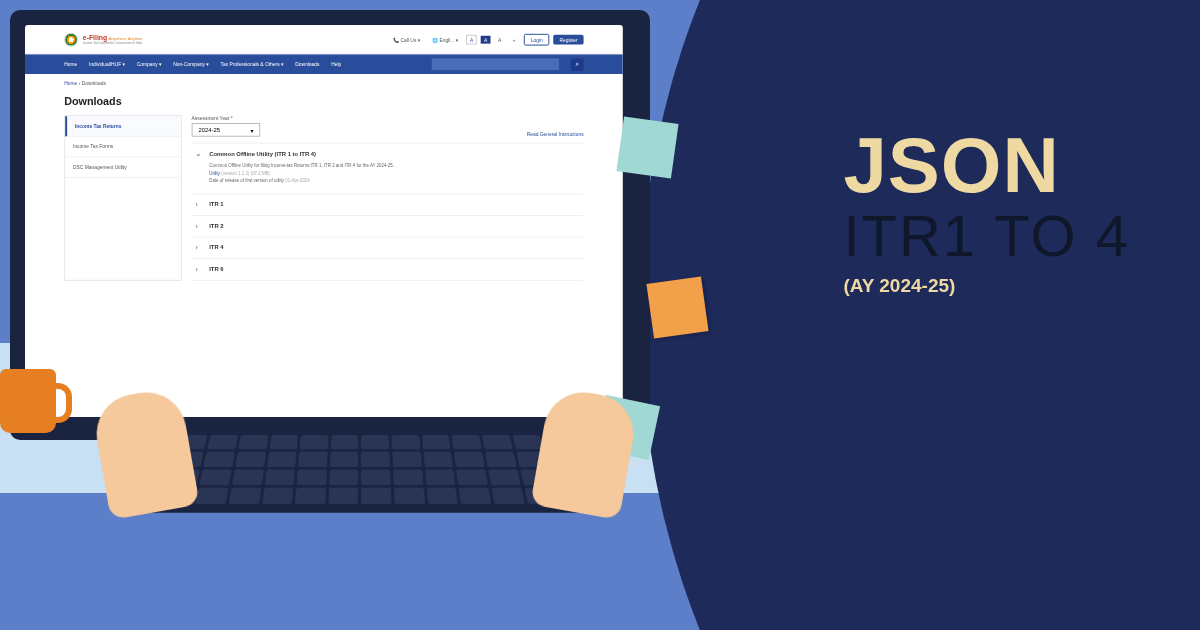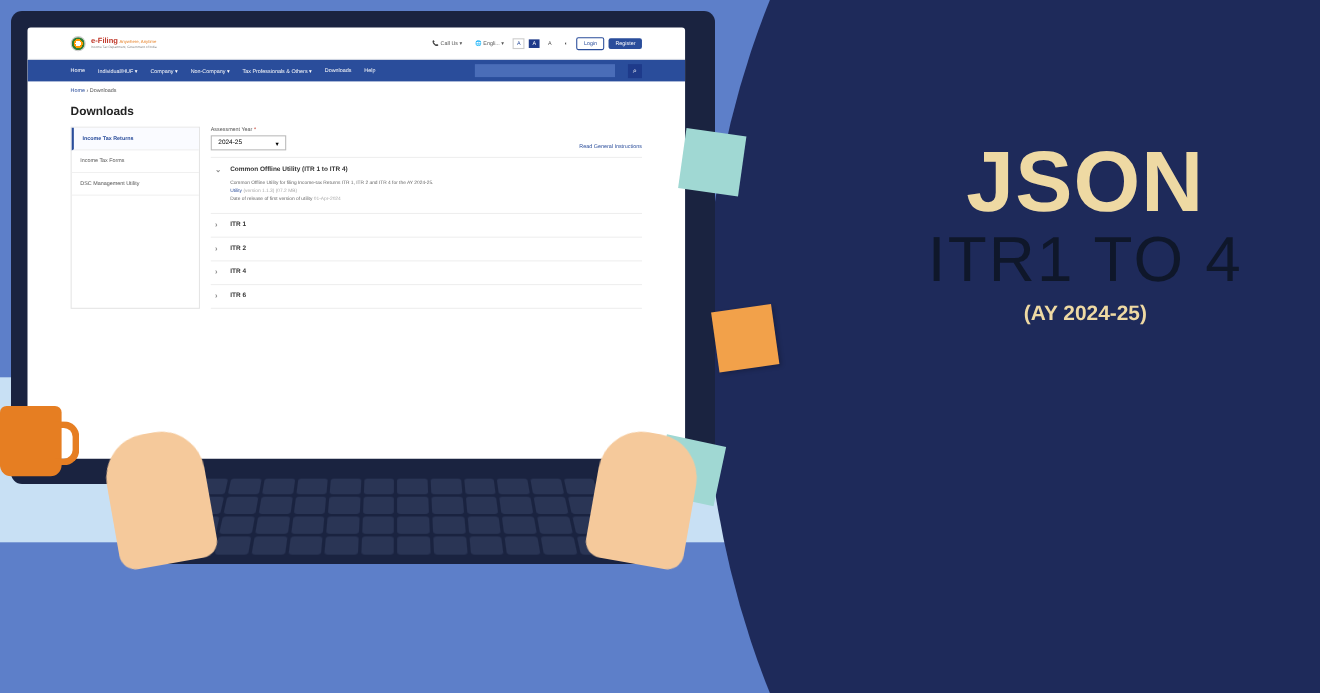--- a/index.html
+++ b/index.html
@@ -257,21 +257,21 @@
       color: #666;
       line-height: 1.7;
     }
     .utility-link { color: #2a4d9b; }
     .utility-meta { color: #aaa; }
     
     .banner-text {
       position: absolute;
       right: 70px;
       top: 130px;
-      text-align: center;
+      text-align: left;
       z-index: 20;
       font-family: 'Arial Black', Arial, sans-serif;
       color: #fff;
     }
     .bt1 { font-size: 78px; font-weight: 900; color: #eed9a3; letter-spacing: 1px; line-height: 0.9; }
     .bt2 { font-size: 36px; font-weight: 900; color: #fff; letter-spacing: 1px; margin-top: 4px; }
     .bt3 { font-size: 28px; font-weight: 900; color: #eed9a3; margin-top: 6px; }
     .bt4 { font-size: 58px; font-weight: 400; color: #0f172a; letter-spacing: 2px; margin-top: 2px; }
     .bt5 { font-size: 19px; font-weight: 900; color: #eed9a3; margin-top: 6px; }
   </style>

